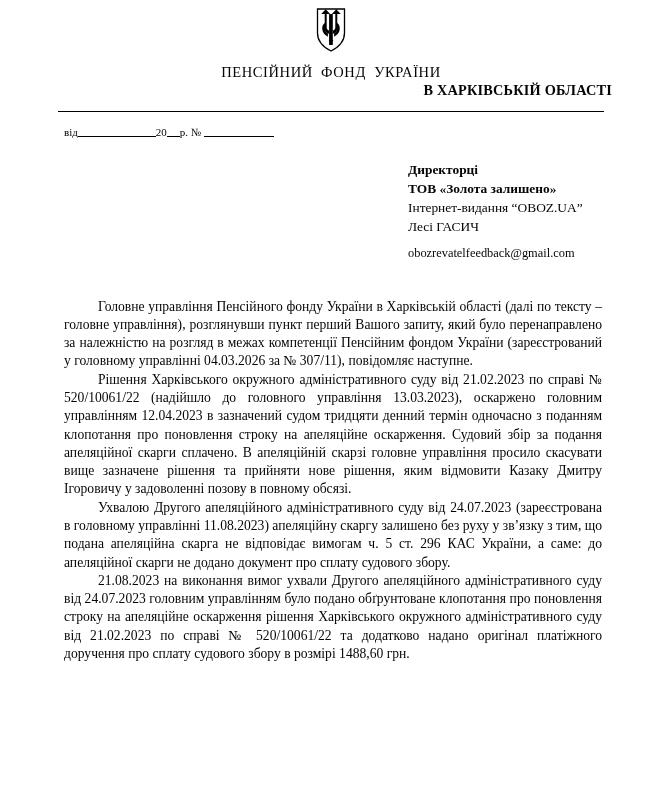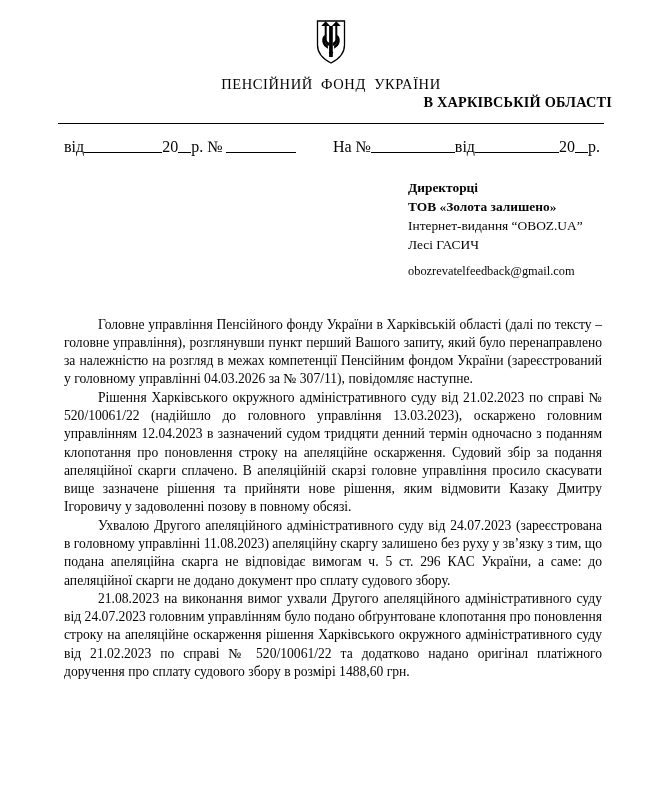--- a/index.html
+++ b/index.html
@@ -13,21 +13,21 @@
     height: 797px;
     font-family: "Liberation Serif", "DejaVu Serif", serif;
     color: #050505;
     overflow: hidden;
     position: relative;
   }
   .page {
     width: 662px;
     height: 797px;
     box-sizing: border-box;
-    padding: 16px 50px;
+    padding: 4px 50px;
     position: relative;
   }
 
   
   .emblem-wrap {
     text-align: center;
     padding-top: 4px;
     height: 48px;
   }
   .emblem {
@@ -73,21 +73,21 @@
   .divider {
     border: 0;
     border-top: 1.1px solid #000;
     margin: 11px 8px 0 8px;
   }
 
   
   .refline {
     display: flex;
     justify-content: space-between;
-    font-size: 16px;
+    font-size: 11px;
     margin-top: 14px;
     padding: 0 12px 0 14px;
   }
   .ref-left, .ref-right {
     white-space: nowrap;
   }
   .ul-s  { display:inline-block; border-bottom:1px solid #000; width:78px; vertical-align:-1px; }
   .ul-xs { display:inline-block; border-bottom:1px solid #000; width:13px; vertical-align:-1px; }
   .ul-m  { display:inline-block; border-bottom:1px solid #000; width:70px; vertical-align:-1px; }
   .ul-l  { display:inline-block; border-bottom:1px solid #000; width:84px; vertical-align:-1px; }
@@ -143,21 +143,20 @@
   <div class="org-line1">ПЕНСІЙНИЙ  ФОНД  УКРАЇНИ</div>
   <div class="org-line3">В ХАРКІВСЬКІЙ ОБЛАСТІ</div>
 
 
   <hr class="divider">
 
   <div class="refline">
     <span class="ref-left"><span>від</span><span class="ul-s"></span><span>20</span><span class="ul-xs"></span><span>р. №</span>
       <span class="ul-m"></span></span>
 
-    <span class="ref-right"><span>На №</span><span class="ul-l"></span><span>від</span><span class="ul-l"></span><span>20</span><span class="ul-xs"></span><span>р.</span></span>
   </div>
 
   <div class="addressee">
     <div class="b">Директорці</div>
     <div class="b">ТОВ «Золота залишено»</div>
     <div>Інтернет-видання “OBOZ.UA”</div>
     <div>Лесі ГАСИЧ</div>
     <div class="email">obozrevatelfeedback@gmail.com</div>
   </div>
 

